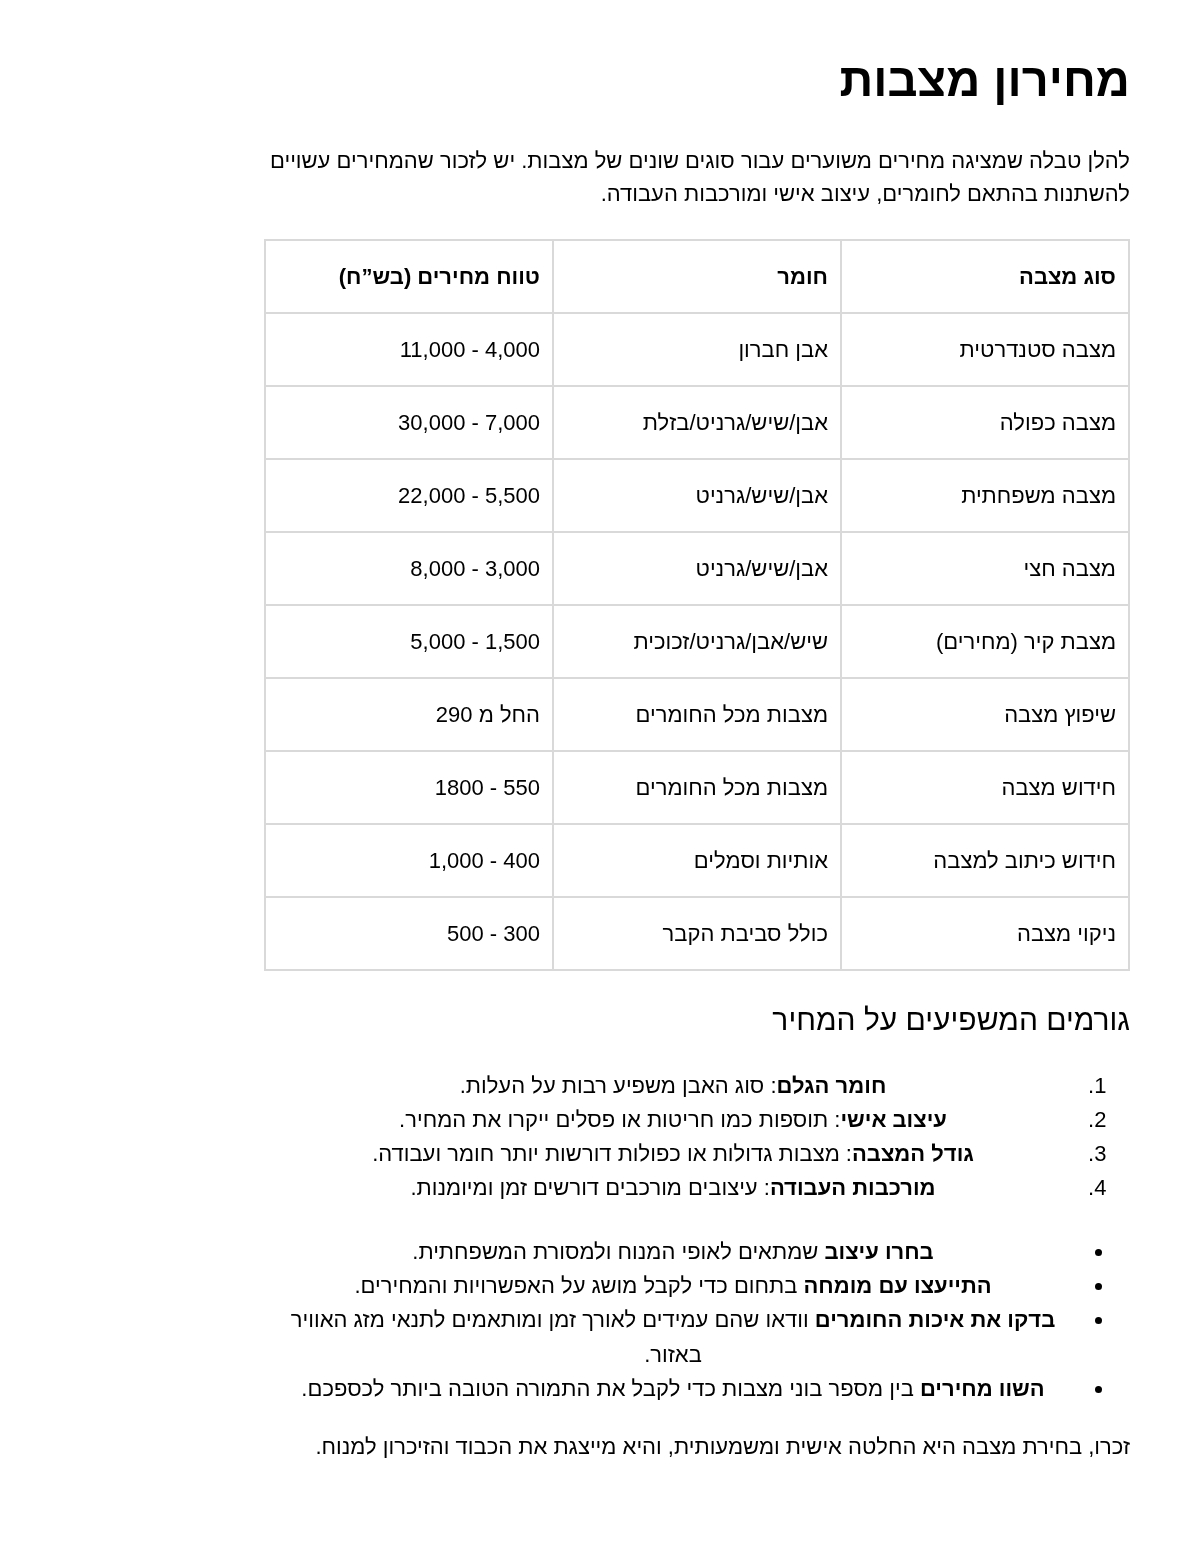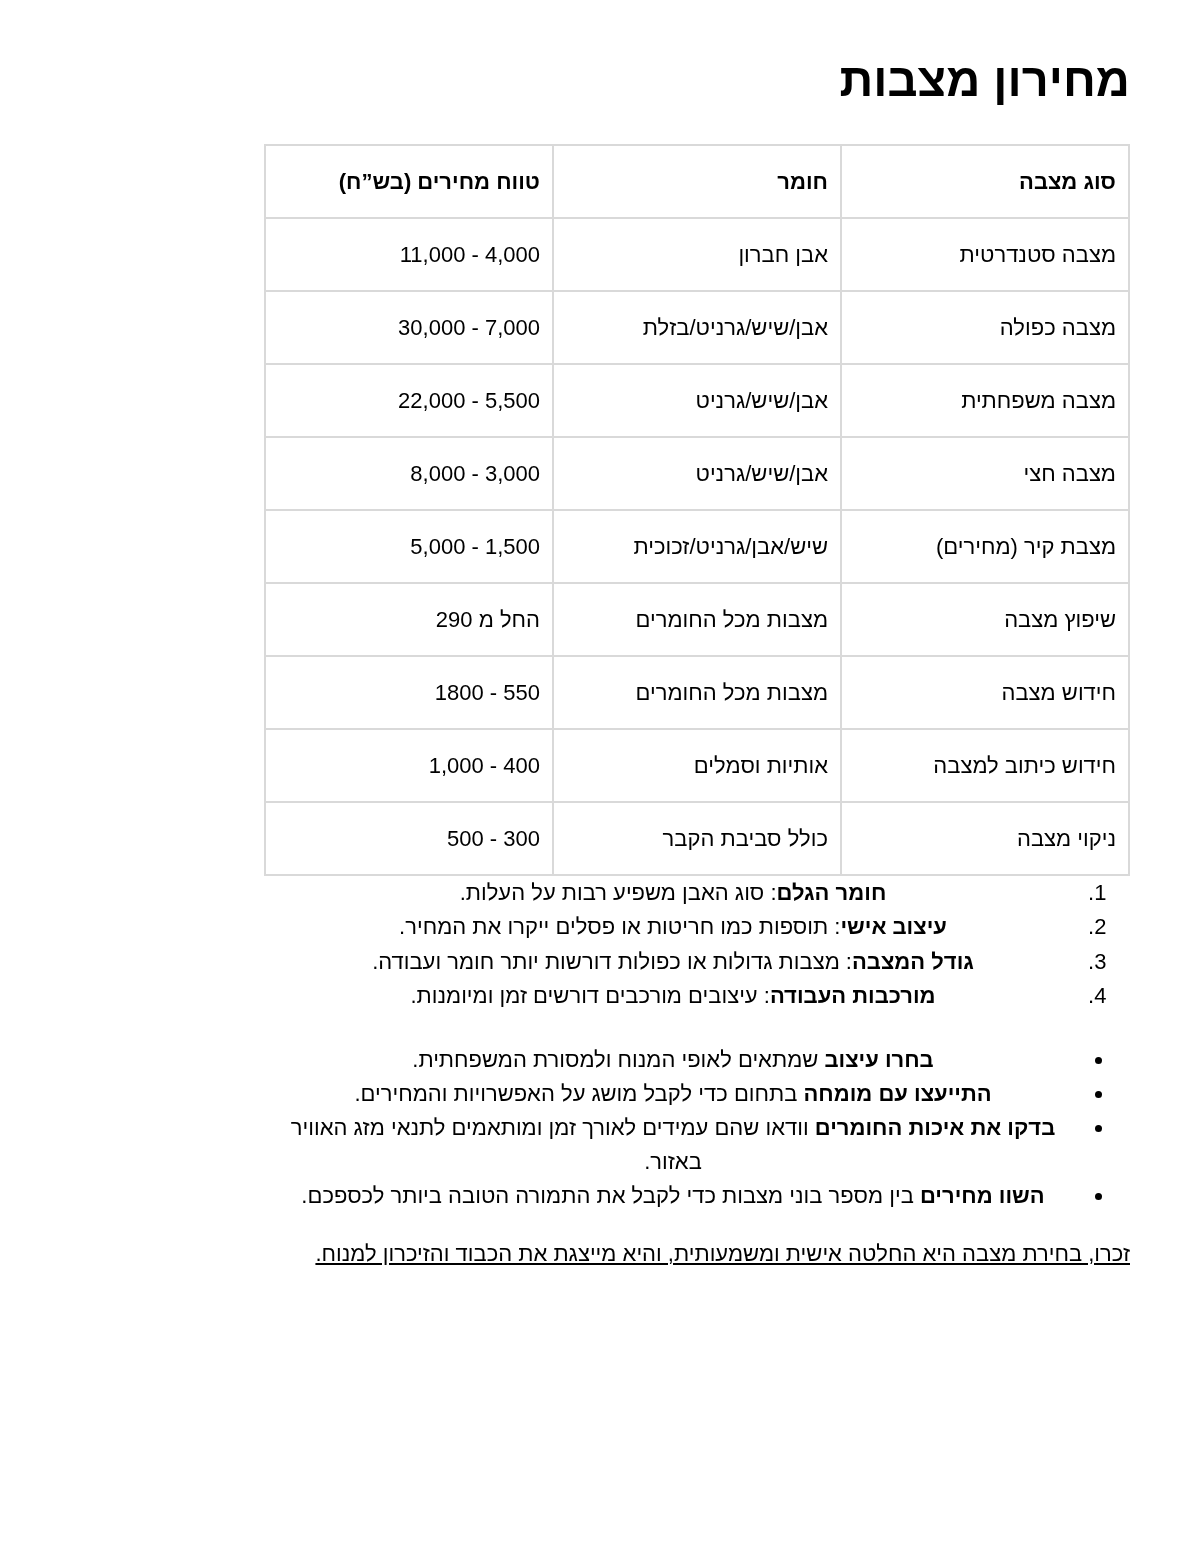--- a/index.html
+++ b/index.html
@@ -52,30 +52,31 @@
   }
   .factors-list, .tips-list {
     margin: 0 0 30px 0;
     padding: 0 48px 0 0;
     font-size: 22px;
     line-height: 1.55;
     text-align: center;
   }
   .tips-heading { margin-bottom: 30px; }
   .tips-list { margin-bottom: 24px; }
-  .closing { margin-top: 0; text-decoration: underline; }
+  .closing { margin-top: 0; }
   .bold { font-weight: bold; }
 </style>
 </head>
 <body>
 
 <div class="page">
 
   <h1 class="doc-title">מחירון מצבות</h1>
 
+  <p class="intro">להלן טבלה שמציגה מחירים משוערים עבור סוגים שונים של מצבות. יש לזכור שהמחירים עשויים להשתנות בהתאם לחומרים, עיצוב אישי ומורכבות העבודה.</p>
 
   <table class="price-table">
     <thead>
       <tr>
         <th>סוג מצבה</th>
         <th>חומר</th>
         <th>טווח מחירים (בש”ח)</th>
       </tr>
     </thead>
     <tbody>
@@ -120,20 +121,21 @@
         <td>400 - 1,000</td>
       </tr>
       <tr>
         <td>ניקוי מצבה</td>
         <td>כולל סביבת הקבר</td>
         <td>300 - 500</td>
       </tr>
     </tbody>
   </table>
 
+  <h2 class="section-heading">גורמים המשפיעים על המחיר</h2>
 
   <ol class="factors-list">
     <li><span class="bold">חומר הגלם</span><span>: </span><span>סוג האבן משפיע רבות על העלות.</span></li>
     <li><span class="bold">עיצוב אישי</span><span>: </span><span>תוספות כמו חריטות או פסלים ייקרו את המחיר.</span></li>
     <li><span class="bold">גודל המצבה</span><span>: </span><span>מצבות גדולות או כפולות דורשות יותר חומר ועבודה.</span></li>
     <li><span class="bold">מורכבות העבודה</span><span>: </span><span>עיצובים מורכבים דורשים זמן ומיומנות.</span></li>
   </ol>
 
 
   <ul class="tips-list">

